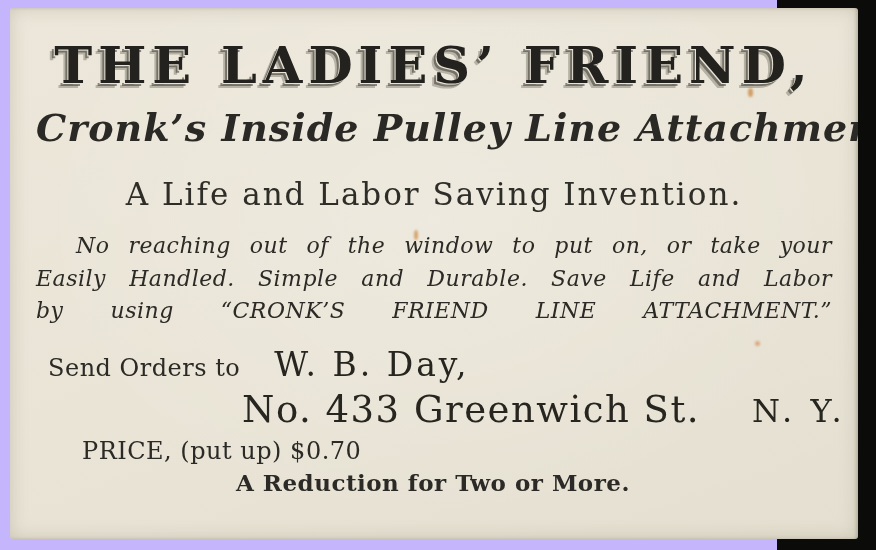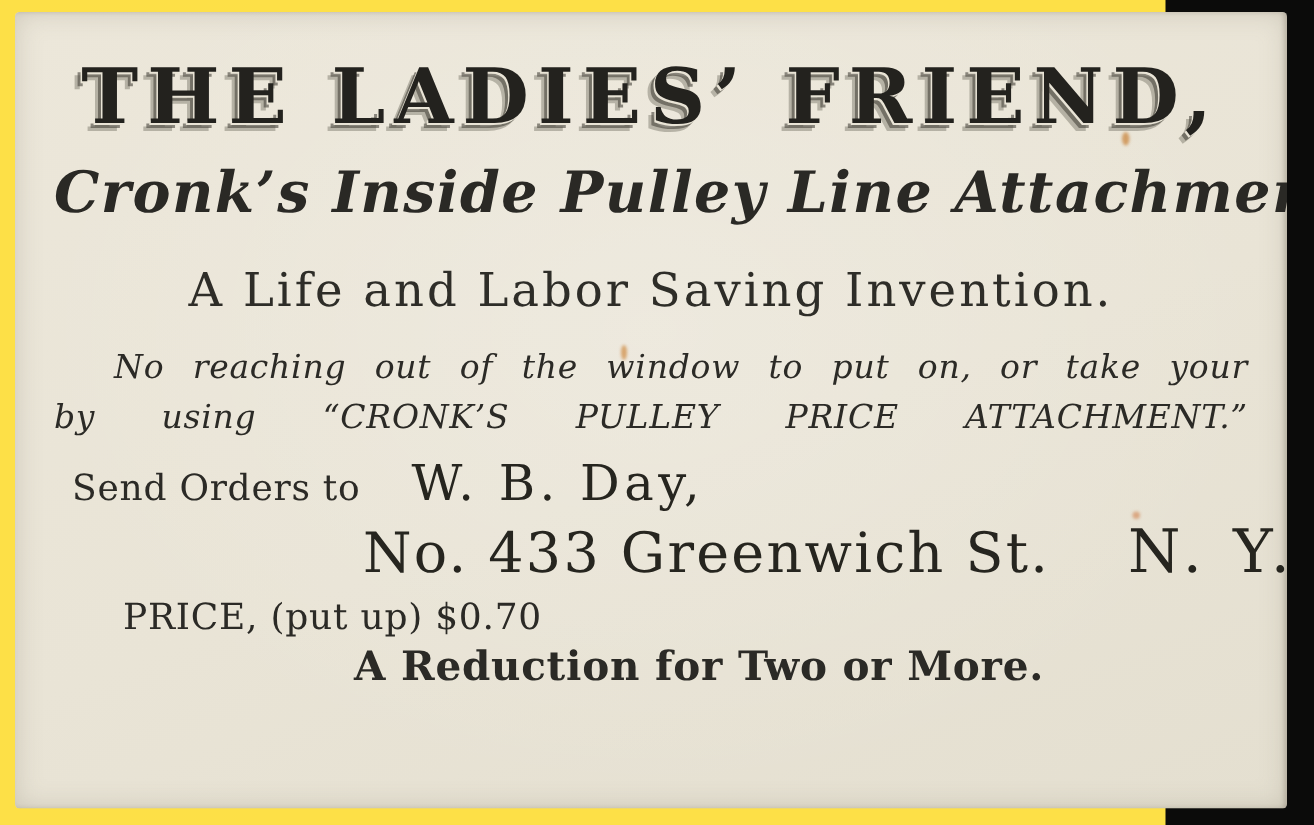--- a/index.html
+++ b/index.html
@@ -4,21 +4,21 @@
 <style>
   * { margin: 0; padding: 0; box-sizing: border-box; }
   html, body { width: 876px; height: 550px; overflow: hidden; }
   body {
     background: #0b0b0a;
     font-family: "DejaVu Serif", "Liberation Serif", serif;
   }
   .mat {
     position: relative;
     width: 777px; height: 550px;
-    background: #fde047;
+    background: #c4b5fd;
   }
   .card {
     position: absolute;
     left: 10px; top: 8px;
     width: 848px; height: 531px;
     background:
       radial-gradient(ellipse at 50% 40%, rgba(255,255,255,0.18), rgba(0,0,0,0) 70%),
       linear-gradient(160deg, #ece7da 0%, #e9e4d6 55%, #e4dfd0 100%);
     border-radius: 3px;
     box-shadow: inset 0 0 18px rgba(120,110,90,0.25), inset -2px 0 3px rgba(90,85,70,0.25);
@@ -72,56 +72,56 @@
     color: #2b2a26;
   }
   .pline {
     line-height: 32.5px;
     text-align: justify;
     text-align-last: justify;
     letter-spacing: 0.5px;
   }
   .pline.indent { text-indent: 40px; }
 
-  .orders-line { margin-top: 7px; white-space: nowrap; }
+  .orders-line { margin-top: 17px; white-space: nowrap; }
   .orders-label {
     font-size: 24px;
     letter-spacing: 0.5px;
     padding-left: 12px;
     color: #2b2a26;
   }
   .merchant-name {
     font-size: 33px;
     letter-spacing: 3px;
     margin-left: 34px;
     color: #26251f;
   }
   .address-line { margin-top: 4px; padding-left: 206px; white-space: nowrap; }
   .street {
     font-size: 37px;
     letter-spacing: 1.5px;
     color: #26251f;
   }
   .city {
-    font-size: 40px;
+    font-size: 32px;
     letter-spacing: 4px;
     margin-left: 52px;
     color: #26251f;
   }
   .price-line {
     margin-top: 6px;
     padding-left: 46px;
     font-size: 24px;
     letter-spacing: 0.5px;
     color: #2b2a26;
   }
   .reduction-line {
     margin-top: 4px;
     padding-left: 200px;
-    font-size: 27px;
+    font-size: 23px;
     font-weight: bold;
     letter-spacing: 0.5px;
     color: #2b2a26;
   }
 </style>
 </head>
 <body>
 
 <div class="mat">
   <div class="card">
@@ -131,21 +131,22 @@
     <div class="stain s3"></div>
 
     <h1 class="title">THE LADIES’ FRIEND,</h1>
 
     <h2 class="subtitle">Cronk’s Inside Pulley Line Attachment,</h2>
 
     <h3 class="tagline">A Life and Labor Saving Invention.</h3>
 
     <div class="para">
       <div class="pline indent">No reaching out of the window to put on, or take your</div>
-      <div class="pline">by using “CRONK’S PULLEY PRICE ATTACHMENT.”</div>
+      <div class="pline">Easily Handled.  Simple and Durable.  Save Life and Labor</div>
+      <div class="pline">by using “CRONK’S FRIEND LINE ATTACHMENT.”</div>
     </div>
 
     <div class="orders-line">
       <span class="orders-label">Send Orders to</span><span class="merchant-name">W. B. Day,</span>
     </div>
 
     <div class="address-line">
       <span class="street">No. 433 Greenwich St.</span><span class="city">N. Y.</span>
     </div>
 

